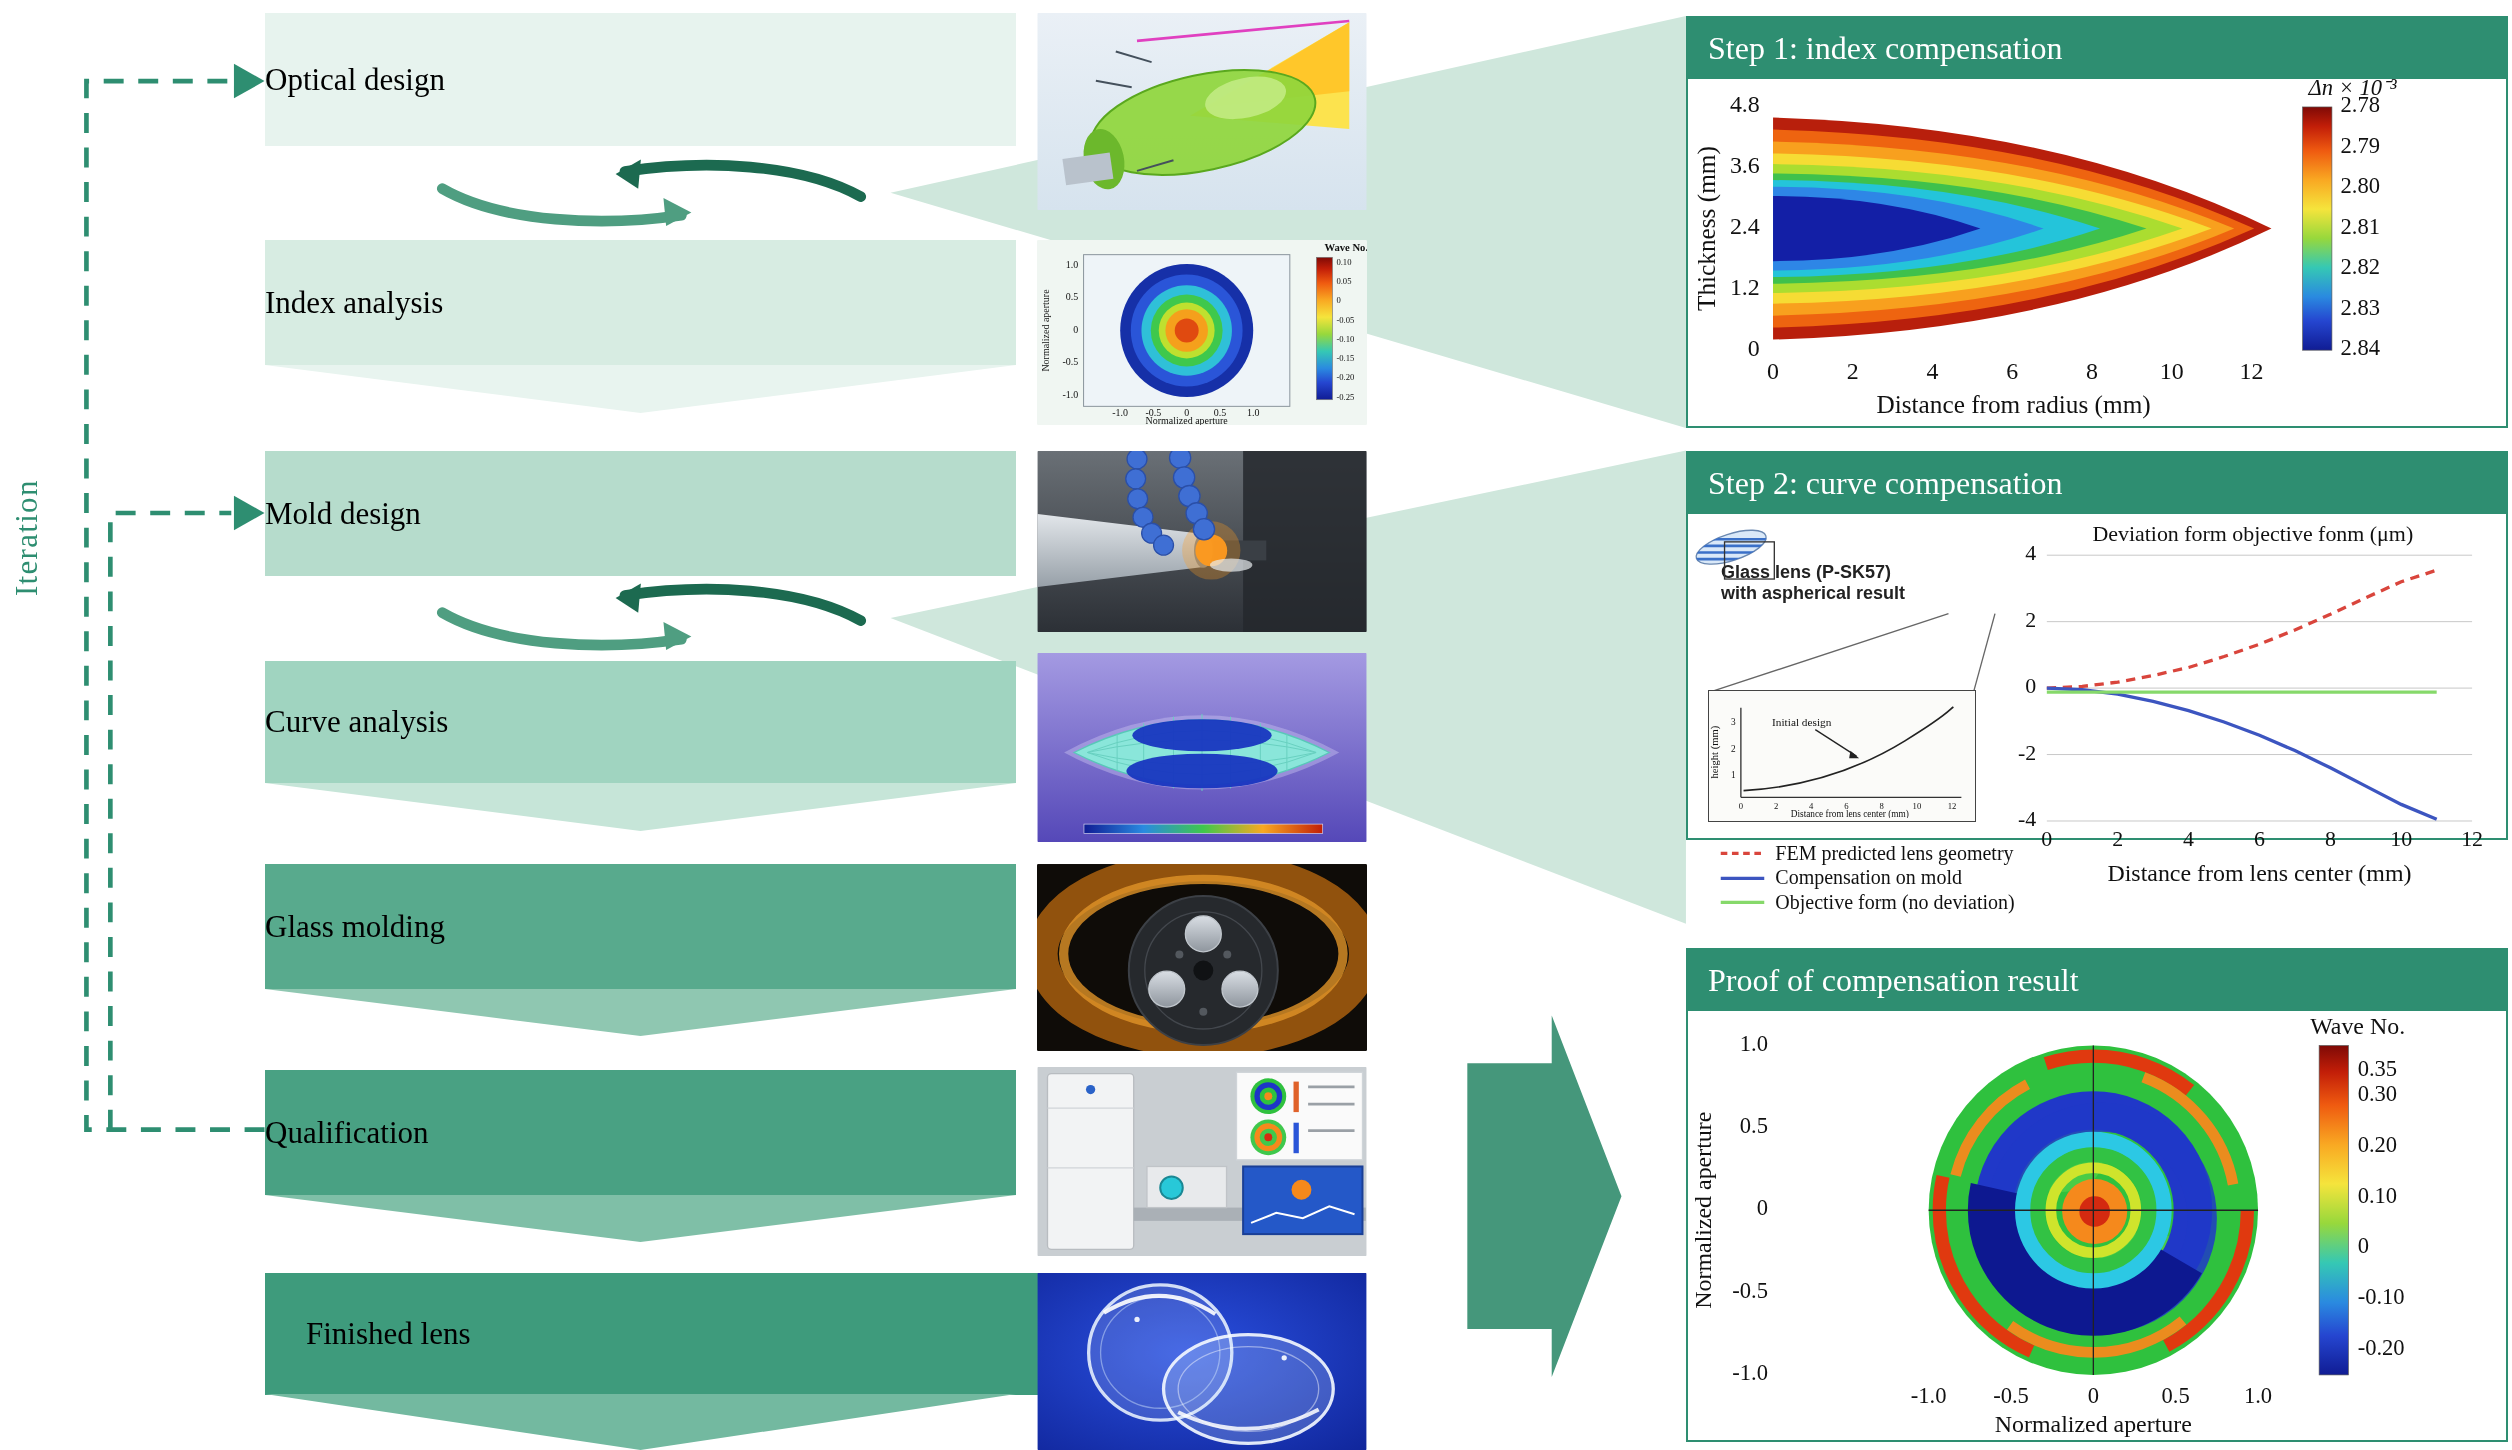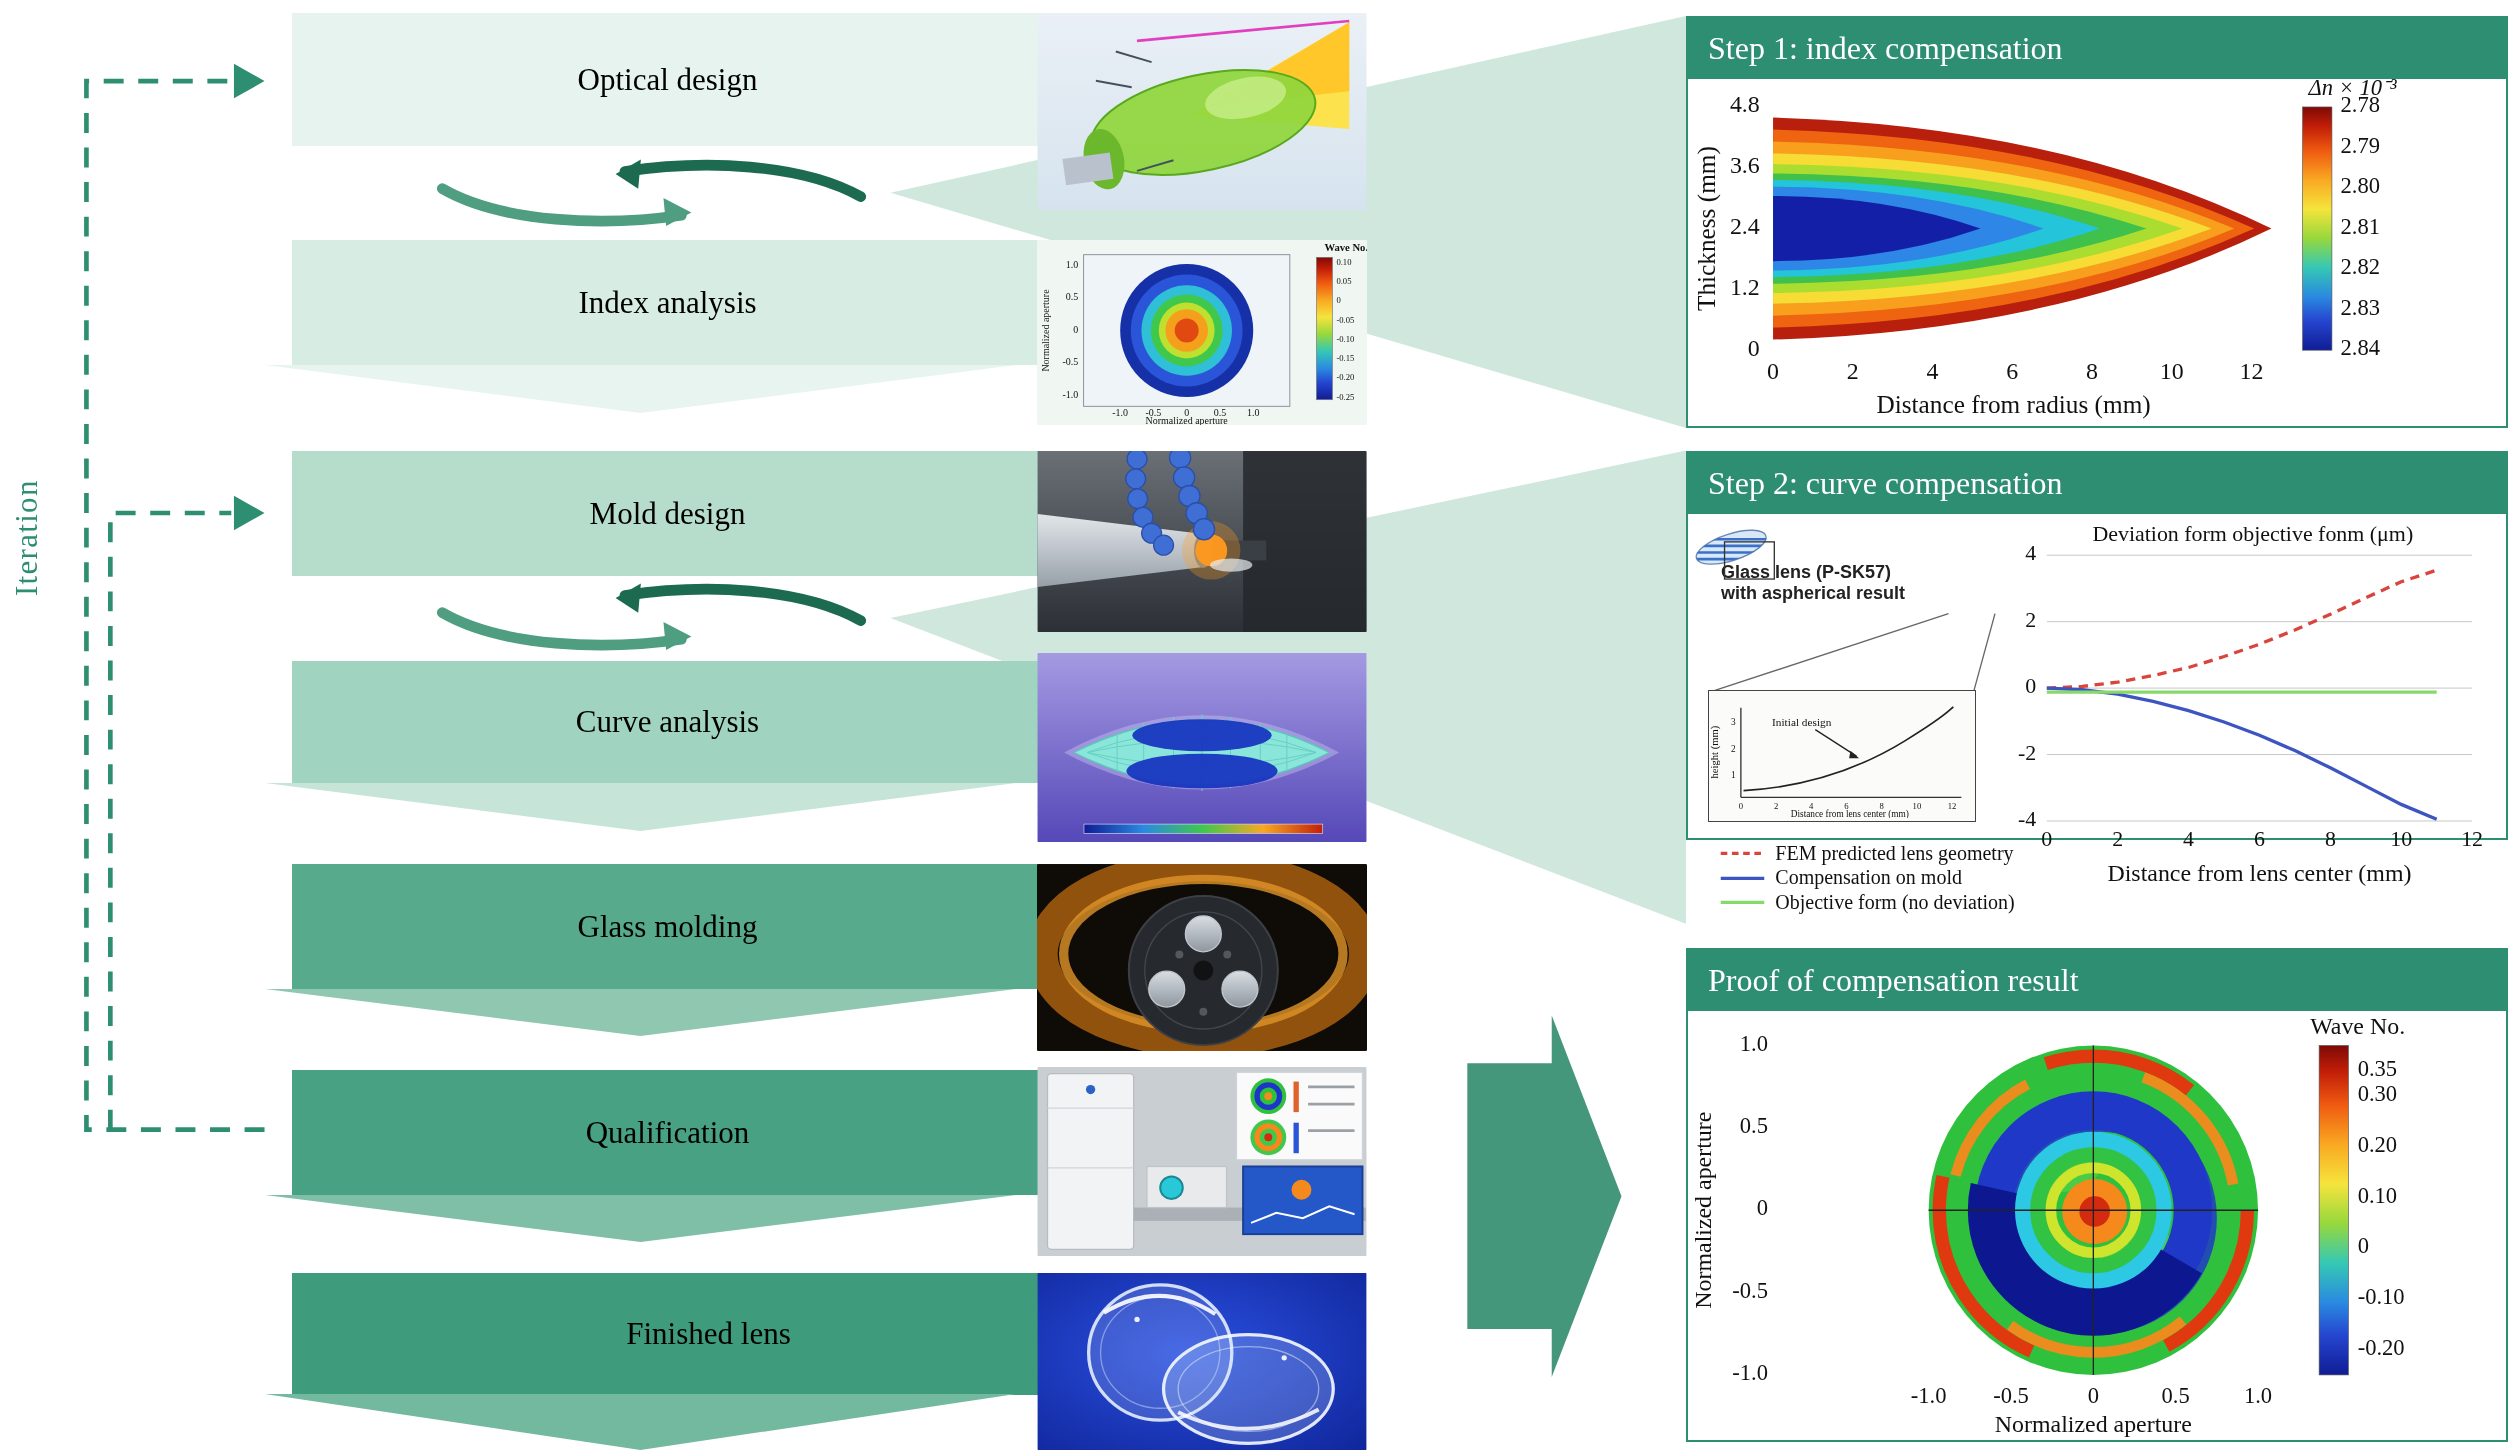--- a/index.html
+++ b/index.html
@@ -1,20 +1,20 @@
 <!DOCTYPE html>
 <html style="font-size:10.6px"><head>
 <meta charset="utf-8">
 <style>
   html,body{margin:0;padding:0;background:#fff;}
   .canvas{position:relative;width:2512px;height:1450px;background:#fff;overflow:hidden;
           font-family:"Liberation Serif",serif;color:#111;}
   .bg-layer{position:absolute;left:0;top:0;z-index:0;}
-  .step{position:absolute;left:265px;width:751px;display:flex;align-items:center;justify-content:center;
-        font-size:31px;color:#000;z-index:1;margin-left:27px;}
+  .step{position:absolute;left:265px;width:751px;display:flex;align-items:center;justify-content:flex-start;
+        font-size:31px;color:#000;z-index:1;}
   .chev{position:absolute;left:265px;width:751px;clip-path:polygon(0 0,100% 0,50% 100%);z-index:1;}
   .loop{position:absolute;left:419px;width:465px;height:70px;z-index:2;}
   .thumb{position:absolute;left:1037px;width:330px;z-index:2;overflow:hidden;border-radius:1.3px;}
   .thumb svg{display:block;}
   .iteration{position:absolute;left:9.3px;top:425px;width:44px;height:226px;z-index:1;
              writing-mode:vertical-rl;transform:rotate(180deg);text-align:center;
              font-size:31px;color:#2e8e71;letter-spacing:1.3px;}
   .panel{position:absolute;left:1686px;width:822px;background:#fff;border:2px solid #2e8e71;
          box-sizing:border-box;z-index:2;}
   .panel-header{height:61px;display:flex;align-items:center;padding-left:20px;background:#2e8e71;

